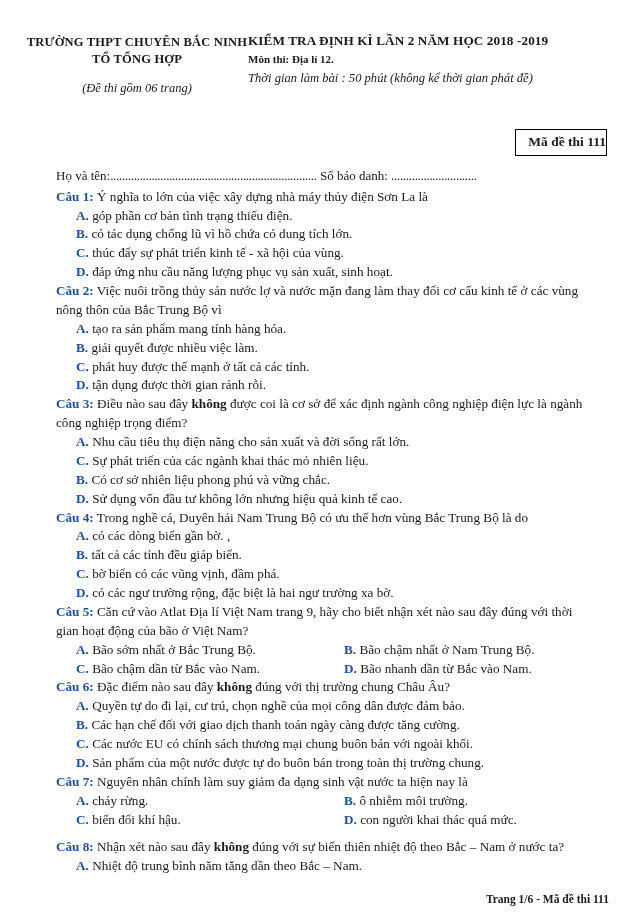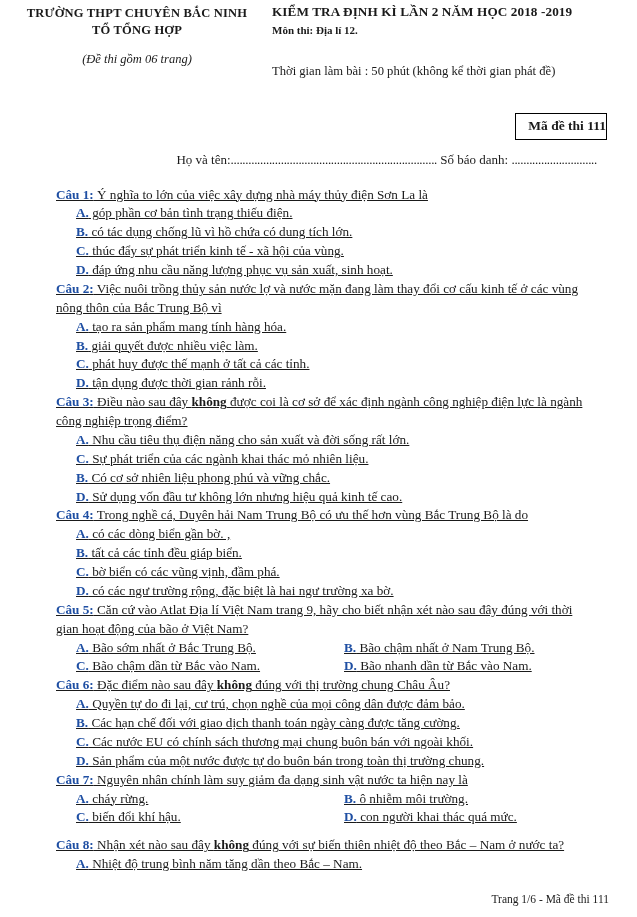--- a/index.html
+++ b/index.html
@@ -19,23 +19,22 @@
     position: relative;
     width: 637px;
     height: 917px;
     padding: 0;
     box-sizing: border-box;
   }
 
   
   .header {
     display: flex;
-    padding: 3px 26px 0 26px;
+    padding: 32px 26px 0 26px;
     box-sizing: border-box;
-    gap: 24px;
   }
   .header-left {
     width: 222px;
     text-align: center;
     font-size: 12.5px;
     line-height: 1.35;
     padding-top: 2px;
   }
   .header-left .school {
     font-weight: bold;
@@ -60,22 +59,23 @@
     font-weight: bold;
     font-size: 13.2px;
     letter-spacing: 0.1px;
   }
   .header-right .subject {
     font-weight: bold;
     font-size: 11px;
     margin-top: 2px;
   }
   .header-right .duration {
+    font-style: italic;
     font-size: 12.6px;
-    margin-top: 24px;
+    margin-top: 2px;
   }
 
   
   .code-row {
     margin-top: 32px;
     padding-right: 30px;
     display: flex;
     justify-content: flex-end;
   }
   .code-box {
@@ -84,31 +84,29 @@
     font-weight: bold;
     font-size: 13.5px;
   }
 
   
   .name-line {
     margin-top: 12px;
     padding: 0 40px 0 56px;
     font-size: 13px;
     white-space: nowrap;
-    text-align: right;
   }
   .dotfill { letter-spacing: -0.3px; }
 
   
   .questions {
-    margin-top: 18px;
+    margin-top: 4px;
     padding: 0 41px 0 56px;
     font-size: 13.2px;
     line-height: 1.43;
-    text-decoration: underline;
   }
   .q {
     margin-bottom: 0px;
   }
   .q-stem {
     text-indent: 0;
   }
   .q-label {
     color: #1f4fa3;
     font-weight: bold;
@@ -134,20 +132,21 @@
     padding-left: 8px;
   }
   .gap { height: 9px; }
 
   
   .footer {
     position: absolute;
     bottom: 12px;
     right: 28px;
     font-size: 11.5px;
+    font-weight: bold;
   }
 </style>
 </head>
 <body>
 
 <div class="page">
 
   <div class="header">
     <div class="header-left">
       <div class="school">TRƯỜNG THPT CHUYÊN  BẮC NINH</div>

